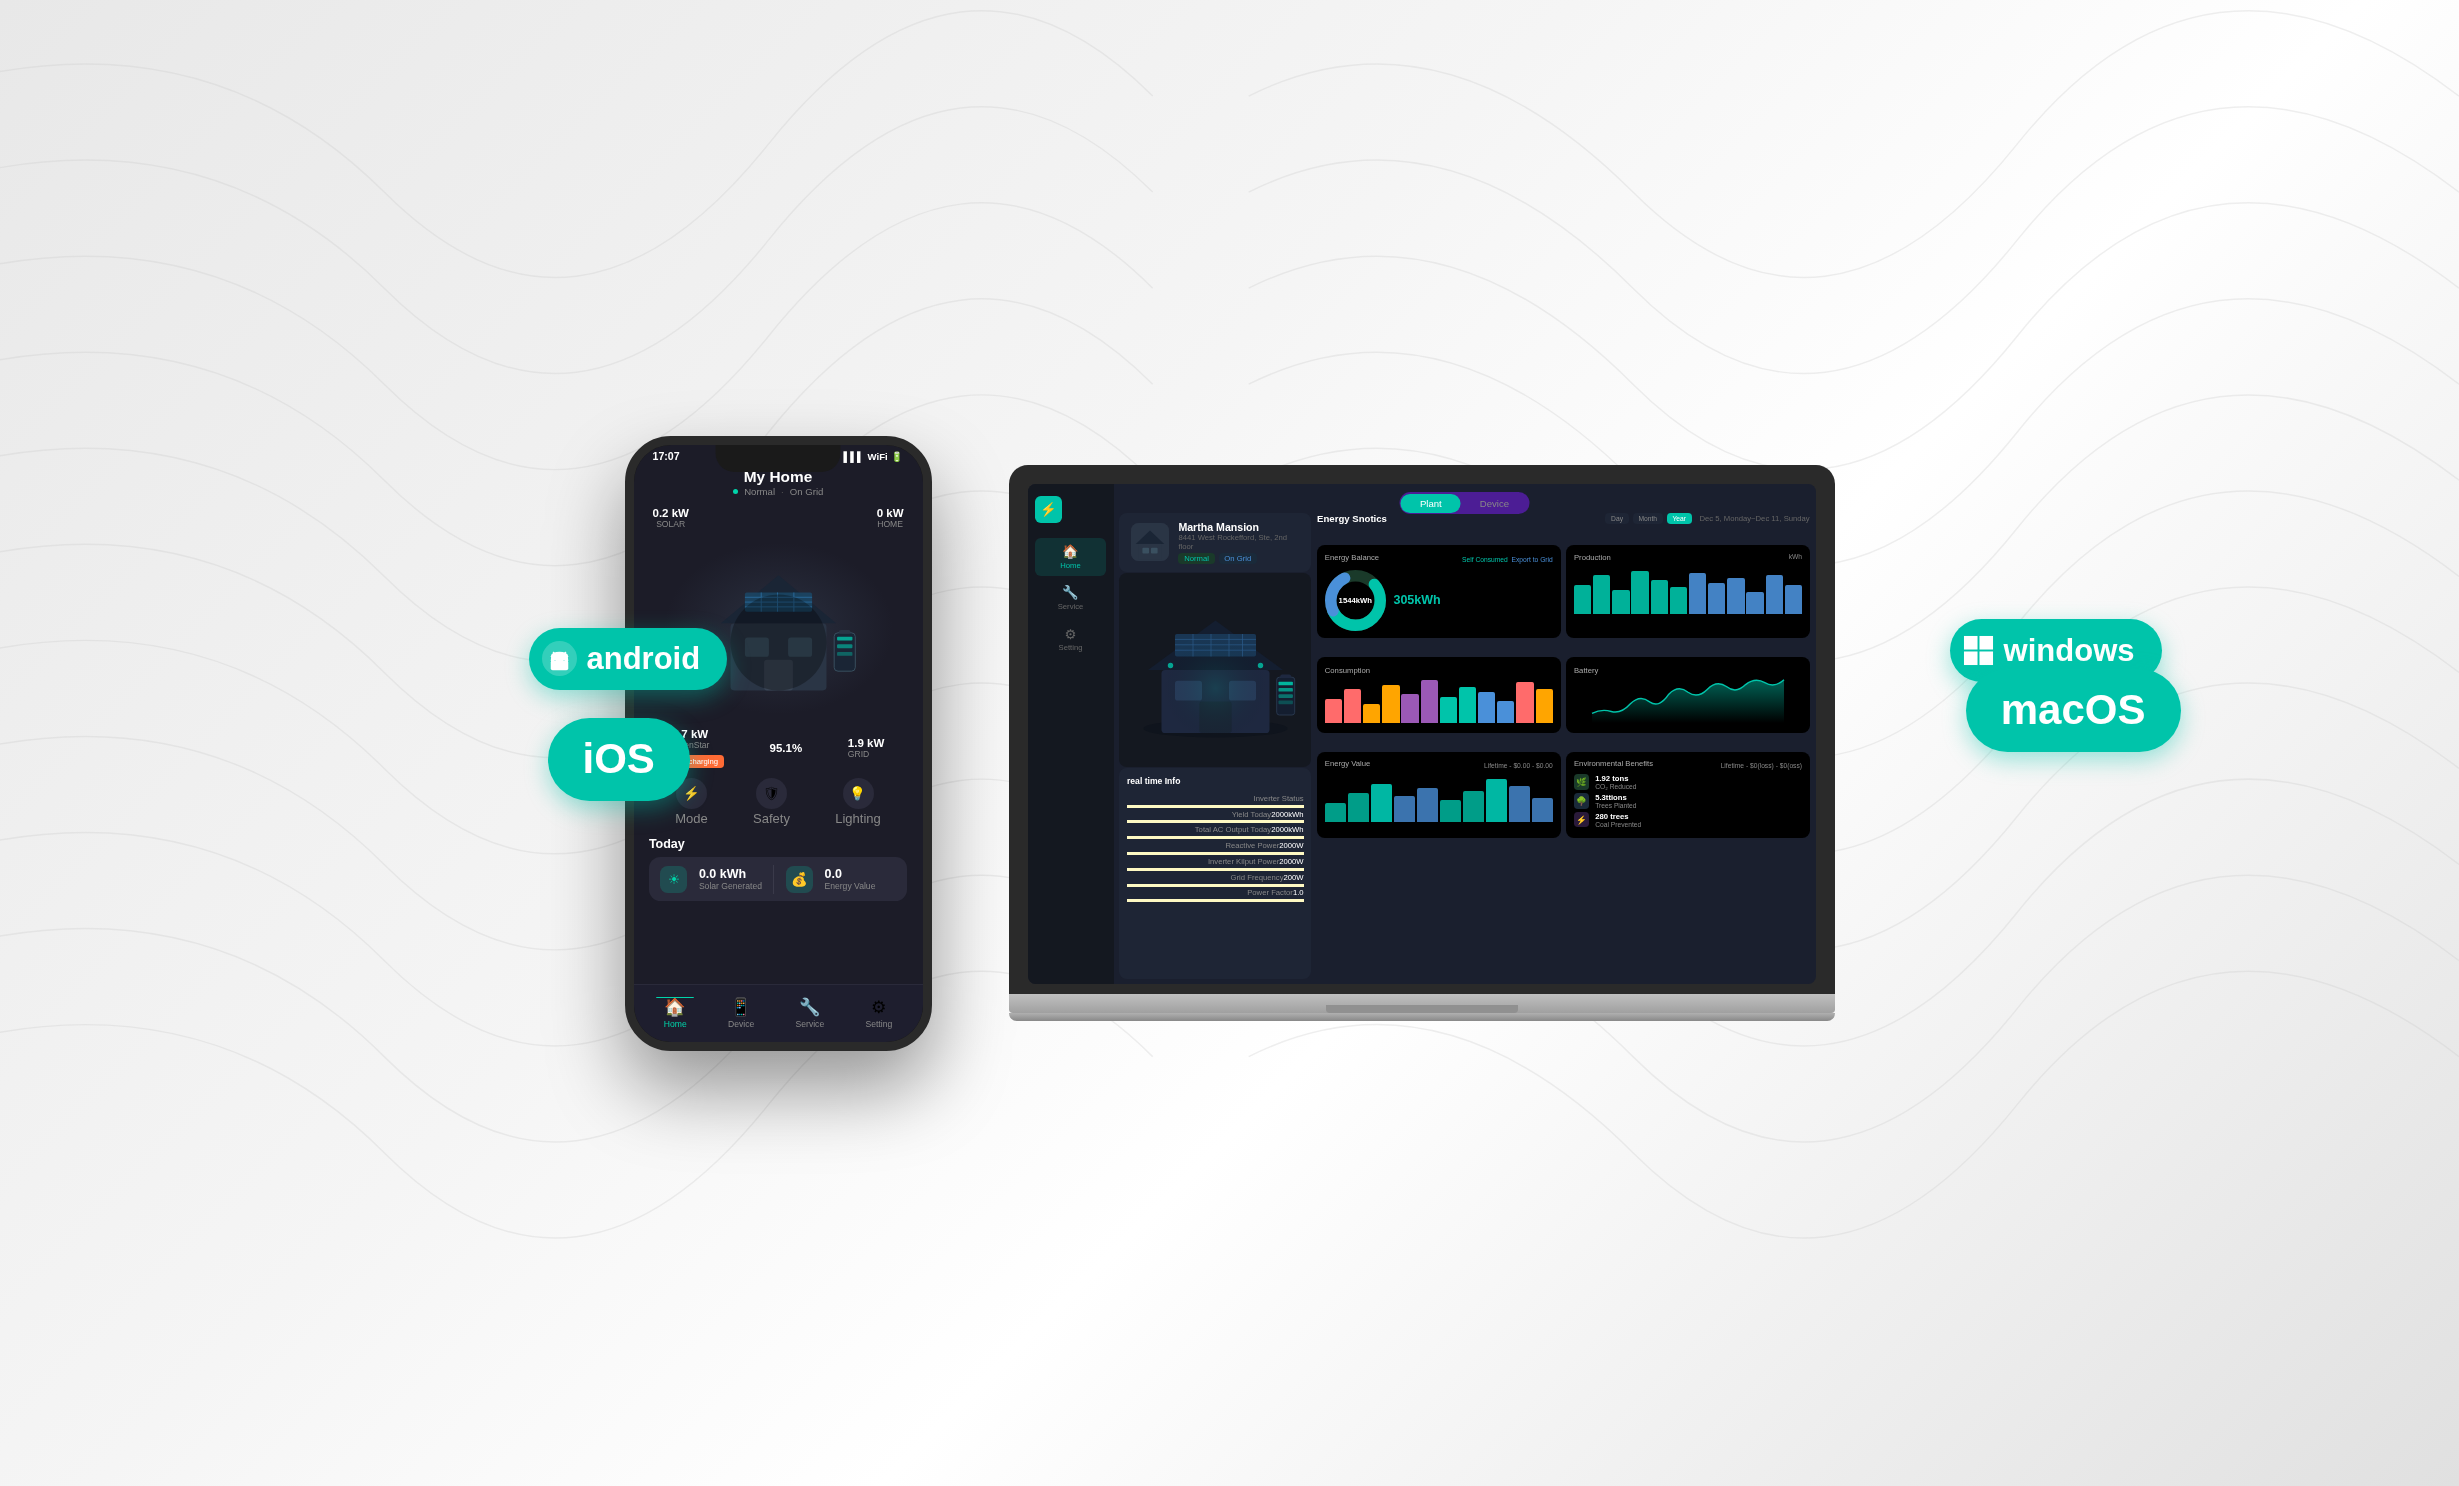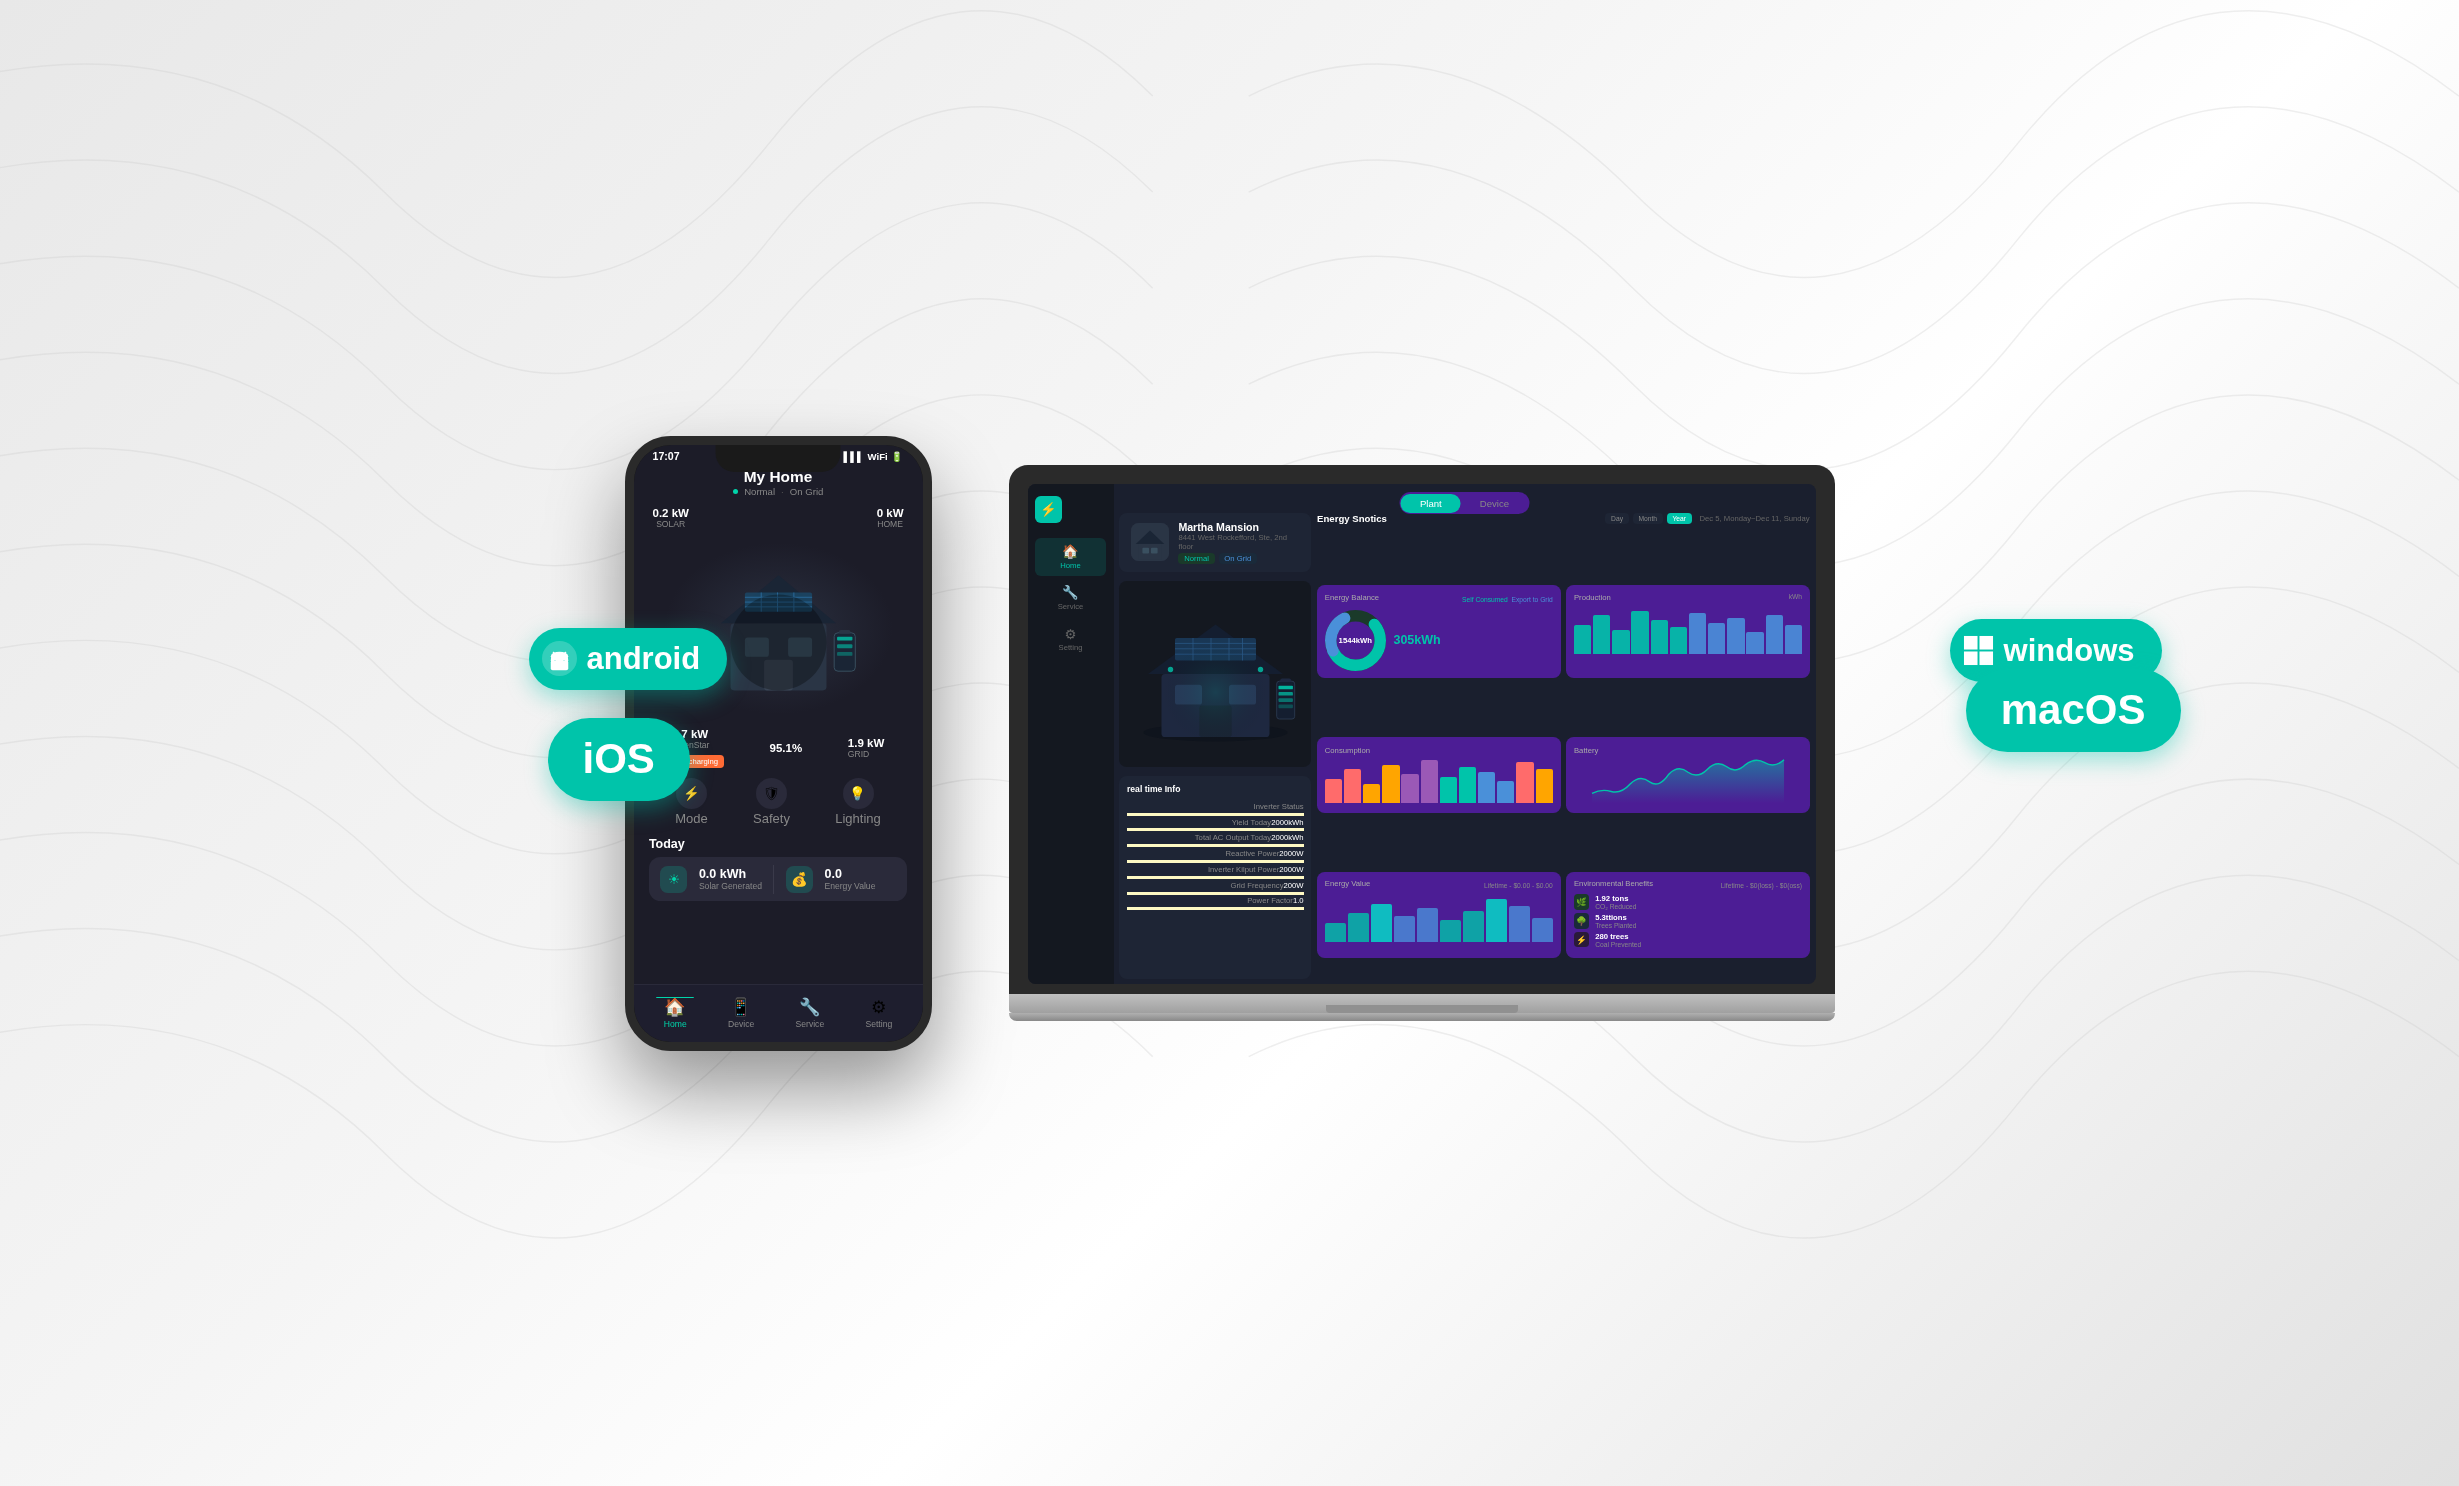--- a/index.html
+++ b/index.html
@@ -587,25 +587,24 @@
     }
 
     
     .cards-grid {
       display: grid;
       grid-template-columns: 1fr 1fr;
       gap: 5.8px;
     }
 
     .dash-card {
-      background: #4c1d95;
+      background: #000000;
       border-radius: 7.7px;
       padding: 7.7px;
       position: relative;
-      margin-top: 40px;
     }
 
     .card-title {
       color: #aaa;
       font-size: 7.7px;
       margin-bottom: 3.8px;
     }
 
     
     .bar-chart {
@@ -926,21 +925,21 @@
 
             <div style="flex:1;display:flex;flex-direction:column;overflow:hidden;position:relative;">
 
               <div class="dash-tabs">
                 <div class="dash-tab active">Plant</div>
                 <div class="dash-tab">Device</div>
               </div>
 
               <div style="display:flex;flex:1;overflow:hidden;padding:29px 5.8px 5.8px 5.8px;gap:5.8px;">
 
-                <div style="width:192px;flex-shrink:0;display:flex;flex-direction:column;gap:9px;">
+                <div style="width:192px;flex-shrink:0;display:flex;flex-direction:column;gap:1px;">
 
                   <div class="plant-card">
                     <div class="plant-avatar">
                       <svg viewBox="0 0 40 40" width="38" height="38">
                         <rect width="40" height="40" fill="#2a3545"></rect>
                         <polygon points="5,22 20,8 35,22" fill="#1a2535"></polygon>
                         <rect x="8" y="22" width="24" height="16" fill="#2a3545"></rect>
                         <rect x="12" y="26" width="7" height="6" rx="1" fill="#3a5060"></rect>
                         <rect x="21" y="26" width="7" height="6" rx="1" fill="#3a5060"></rect>
                       </svg>

